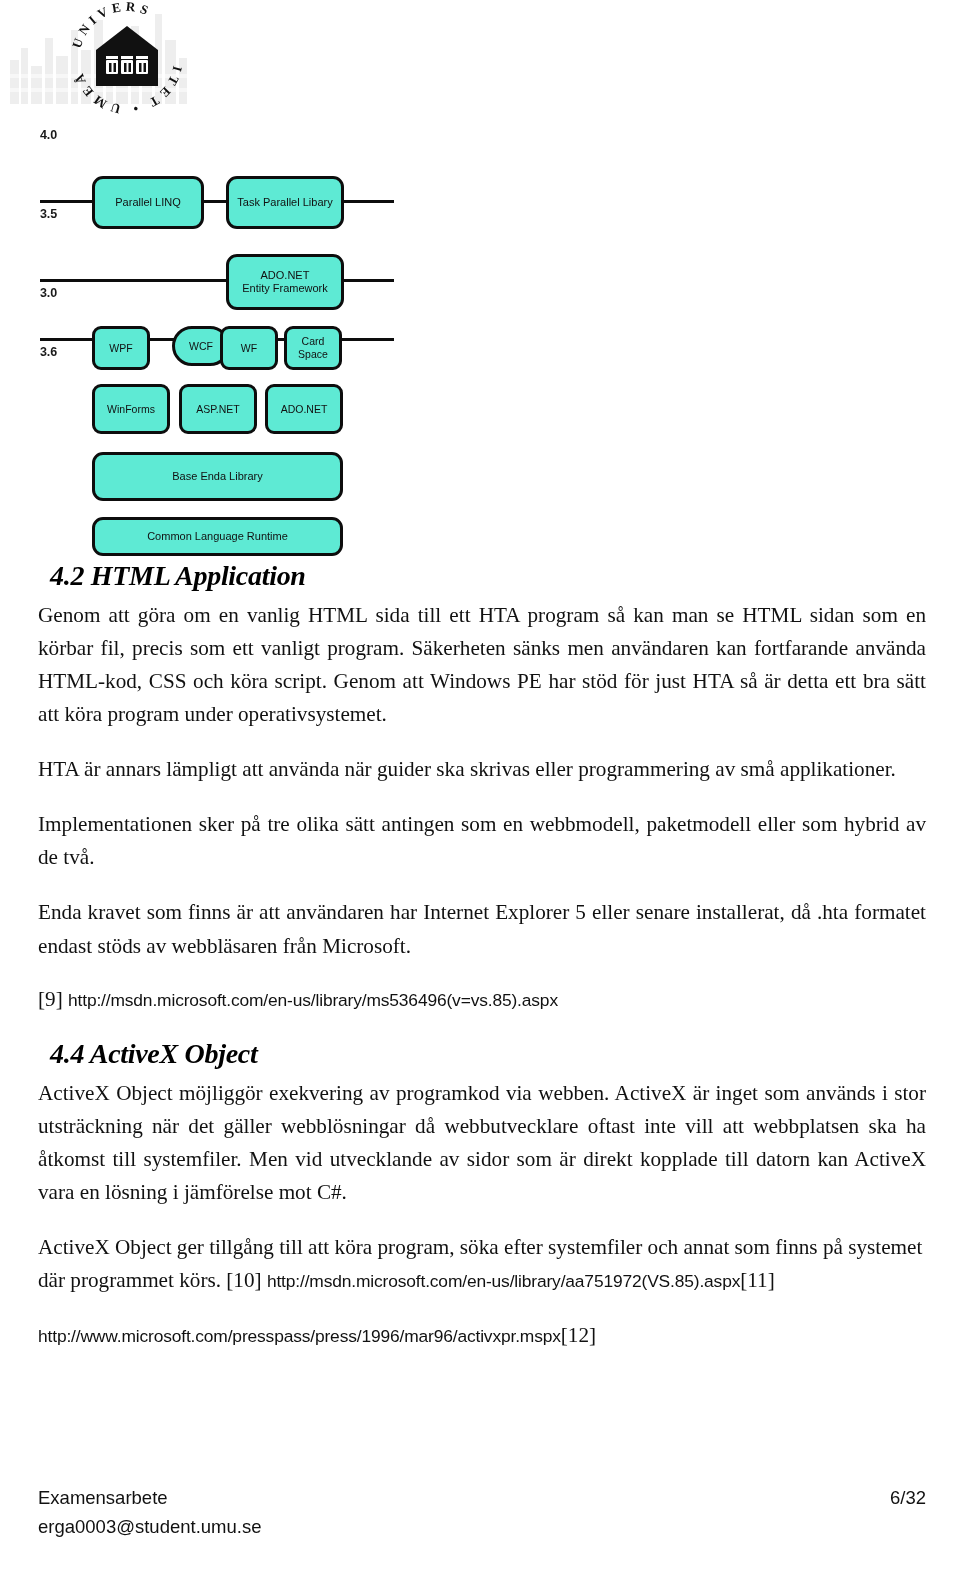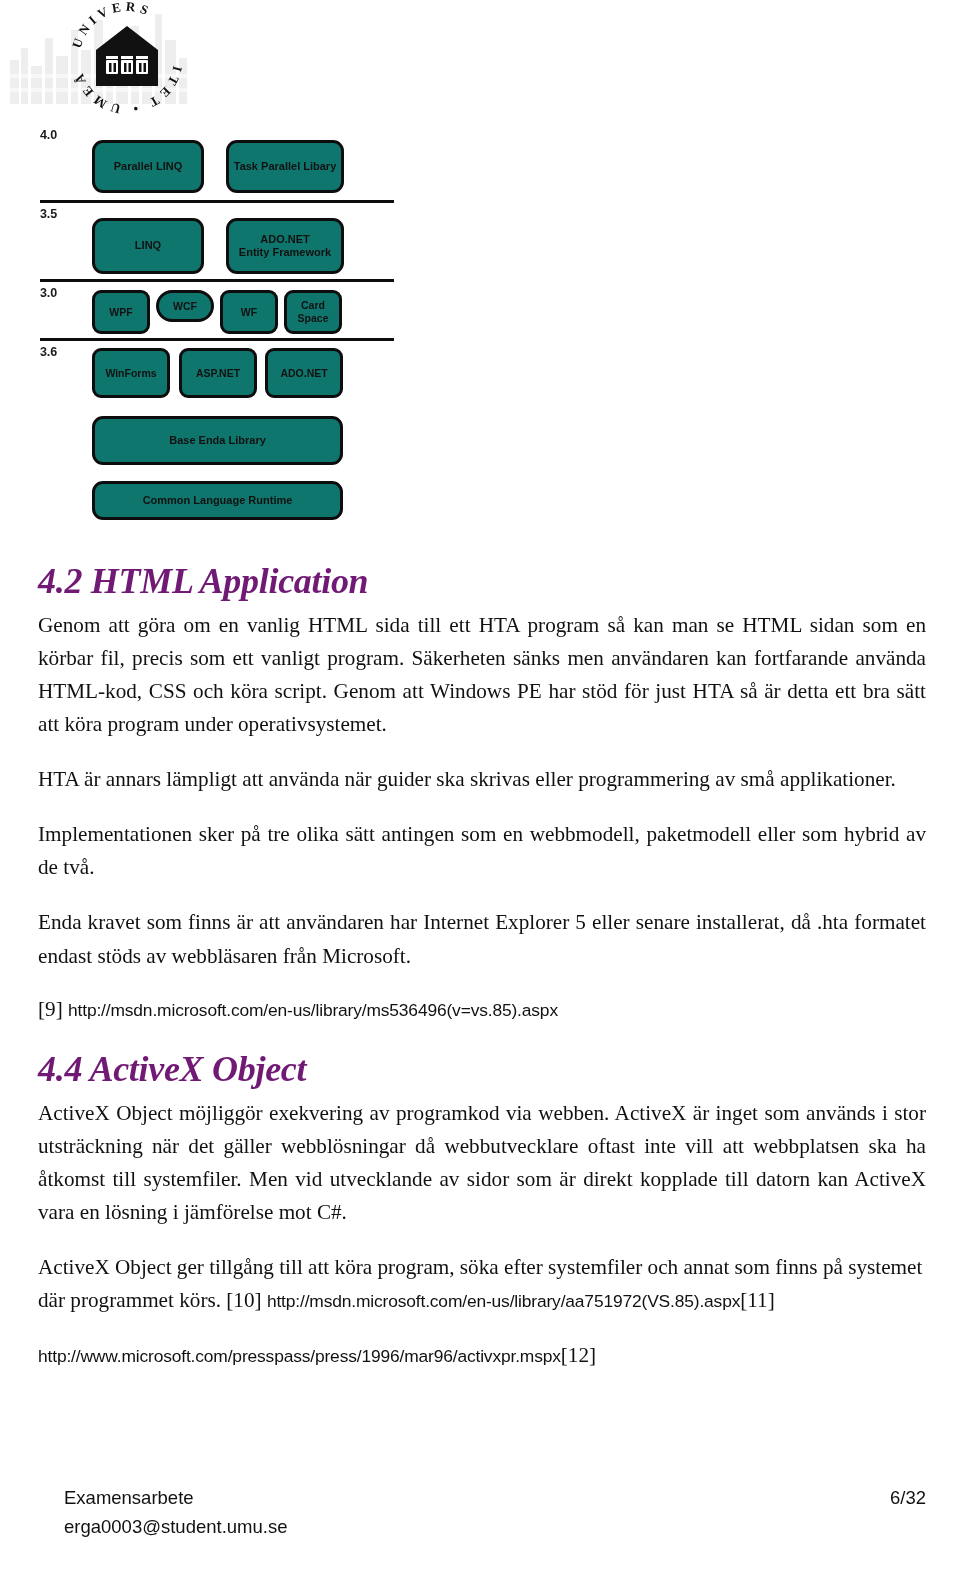--- a/index.html
+++ b/index.html
@@ -59,49 +59,50 @@
     position: absolute;
     left: 6px;
     width: 354px;
     height: 3px;
     background: #0d0d0d;
   }
   .dbox {
     position: absolute;
     border: 3.2px solid #0d0d0d;
     border-radius: 11px;
-    background: #0f766e;
+    background: #5eead4;
     display: flex;
     align-items: center;
     justify-content: center;
     text-align: center;
     font-family: "Liberation Sans", sans-serif;
-    font-weight: bold;
+    font-weight: normal;
     font-size: 11px;
     line-height: 1.2;
     color: #111111;
     box-sizing: border-box;
     padding: 2px;
+    margin-top: 36px;
   }
   .dbox.small { font-size: 10.5px; border-radius: 9px; }
 
   
   .content {
     position: absolute;
     left: 38px;
     top: 560px;
     width: 888px;
   }
   h2.section {
     font-family: "Liberation Serif", serif;
     font-style: italic;
     font-weight: bold;
-    font-size: 36px;
-    color: #701a75;
-    margin: 0 0 7px 0;
+    font-size: 28px;
+    color: #000000;
+    margin: 0 0 7px 12px;
     letter-spacing: -0.3px;
   }
   p.body {
     font-family: "Liberation Serif", serif;
     font-size: 21.2px;
     line-height: 1.56;
     margin: 0 0 22px 0;
     text-align: justify;
     text-justify: inter-word;
     color: #111111;
@@ -135,21 +136,21 @@
     font-family: "Liberation Sans", sans-serif;
     font-size: 18.5px;
     line-height: 1.55;
     color: #111111;
   }
   .footer-row {
     display: flex;
     justify-content: space-between;
     align-items: baseline;
   }
-  .footer-line { display: block; margin-left: 26px; }
+  .footer-line { display: block; }
 </style>
 </head>
 <body>
 
 <div class="header">
 
   <svg class="watermark" viewBox="0 0 190 100">
     <g fill="#c8c8c8">
       <rect x="4" y="56" width="9" height="44"></rect>
       <rect x="15" y="44" width="7" height="56"></rect>
@@ -215,26 +216,25 @@
   <div class="ver-label" style="left:6px; top:160px;">3.0</div>
   <div class="ver-label" style="left:6px; top:219px;">3.6</div>
 
   <div class="divider" style="top:74px;"></div>
   <div class="divider" style="top:153px;"></div>
   <div class="divider" style="top:212px;"></div>
 
   <div class="dbox" style="left:58px;  top:14px; width:112px; height:53px;">Parallel LINQ</div>
   <div class="dbox" style="left:192px; top:14px; width:118px; height:53px;">Task Parallel Libary</div>
 
-  <div class="dbox" style="left:58px;  top:92px; width:112px; height:56px;">LINQ</div>
   <div class="dbox" style="left:192px; top:92px; width:118px; height:56px; white-space:pre-line;">ADO.NET
 Entity Framework</div>
 
   <div class="dbox small" style="left:58px;  top:164px; width:58px; height:44px;">WPF</div>
-  <div class="dbox small" style="left:122px; top:164px; width:58px; height:32px;border-radius:21px;">WCF</div>
+  <div class="dbox small" style="left:138px; top:164px; width:58px; height:40px;border-radius:21px;">WCF</div>
   <div class="dbox small" style="left:186px; top:164px; width:58px; height:44px;">WF</div>
   <div class="dbox small" style="left:250px; top:164px; width:58px; height:44px; white-space:pre-line;">Card
 Space</div>
 
   <div class="dbox small" style="left:58px;  top:222px; width:78px; height:50px;">WinForms</div>
   <div class="dbox small" style="left:145px; top:222px; width:78px; height:50px;">ASP.NET</div>
   <div class="dbox small" style="left:231px; top:222px; width:78px; height:50px;">ADO.NET</div>
 
   <div class="dbox" style="left:58px; top:290px; width:251px; height:49px;">Base Enda Library</div>
   <div class="dbox" style="left:58px; top:355px; width:251px; height:39px;">Common Language Runtime</div>

